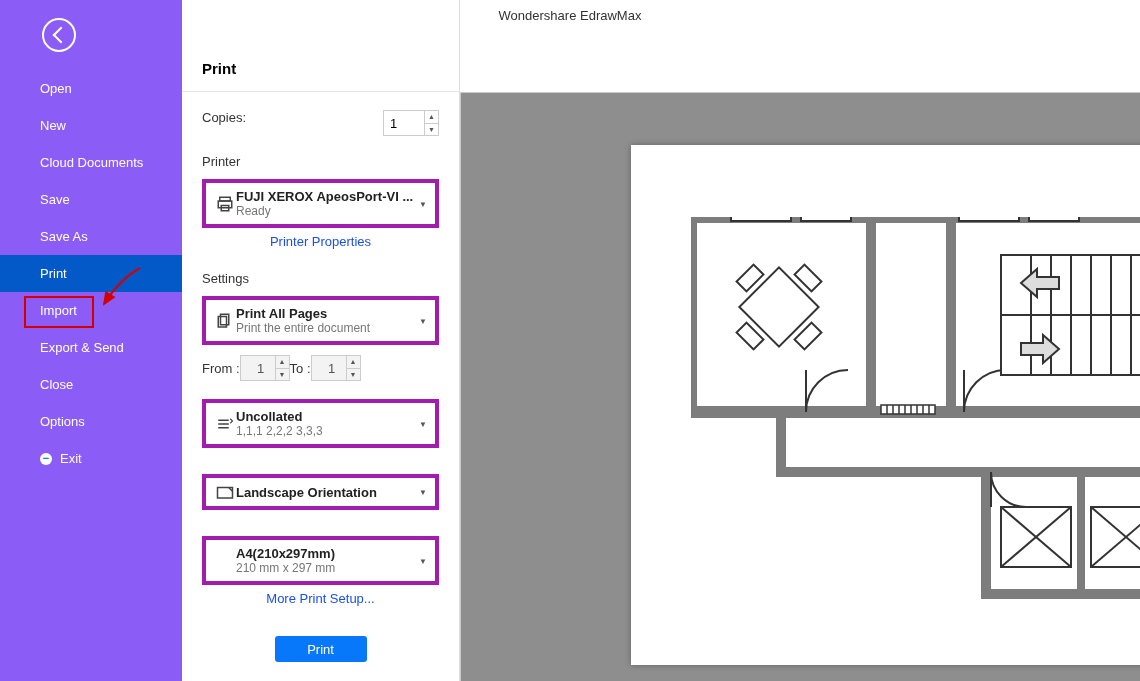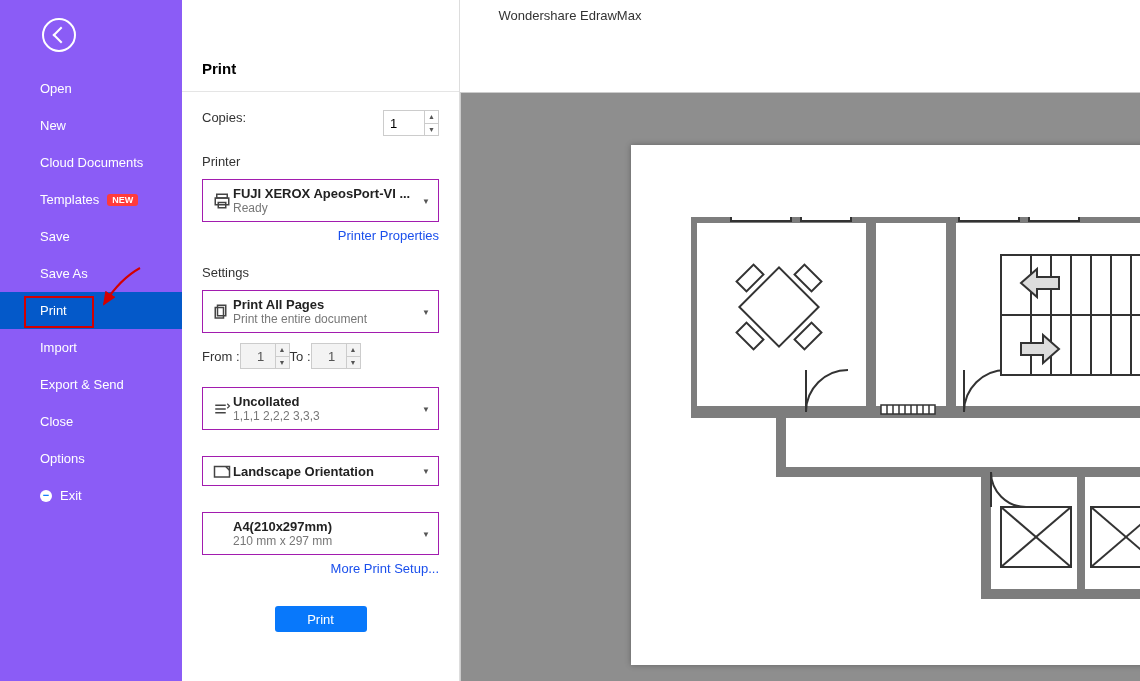--- a/index.html
+++ b/index.html
@@ -25,29 +25,29 @@
 .label { color: #333; }
 .spinner { display: flex; align-items: center; border: 1px solid #ccc; height: 26px; }
 .spinner input { width: 40px; border: none; padding-left: 6px; font-size: 13px; height: 100%; outline: none; }
 .spinner .arrows { width: 14px; height: 100%; border-left: 1px solid #ccc; display: flex; flex-direction: column; }
 .spinner .ar { flex: 1; display: flex; align-items: center; justify-content: center; font-size: 7px; color: #555; cursor: pointer; }
 .spinner .ar:first-child { border-bottom: 1px solid #ccc; }
 .spinner.sm input { width: 34px; text-align: center; background: #f3f3f3; }
 .spinner.sm { background: #f3f3f3; }
 
 .section-label { margin: 12px 0 10px 0; font-size: 13px; }
-.select-box { border: 1px solid #a21caf; padding: 6px 8px; display: flex; align-items: center; position: relative; cursor: pointer; }
+.select-box { border: 4px solid #a21caf; padding: 6px 8px; display: flex; align-items: center; position: relative; cursor: pointer; }
 .select-box .icon { width: 22px; display: flex; align-items: center; justify-content: center; color: #444; flex-shrink: 0; }
 .select-box .body { flex: 1; min-width: 0; }
 .select-box .main { font-size: 13px; font-weight: bold; color: #222; white-space: nowrap; overflow: hidden; text-overflow: ellipsis; }
 .select-box .sub { font-size: 12px; color: #777; }
 .select-box .main.nm { font-weight: bold; }
 .select-box .chev { position: absolute; right: 8px; top: 50%; transform: translateY(-50%); font-size: 8px; color: #555; }
 .link { color: #1a4fec; font-size: 13px; cursor: pointer; }
-.link-row { text-align: right; margin-top: 6px; }
+.link-row { text-align: center; margin-top: 6px; }
 
 .range-row { display: flex; align-items: center; margin-top: 10px; margin-bottom: 18px; font-size: 13px; }
 .mb10 { margin-bottom: 26px; justify-content: center; }
 
 .print-btn { display: block; margin: 30px auto 0 auto; width: 92px; height: 26px; background: #0878fb; color: #fff; border: none; border-radius: 3px; font-size: 13px; cursor: pointer; }
 
 .preview { position: absolute; left: 460px; top: 92px; right: 0; bottom: 0; background: #8e8e8e; border-top: 1px solid #ccc; border-left: 1px solid #ccc; overflow: hidden; }
 .paper { position: absolute; left: 170px; top: 52px; width: 700px; height: 520px; background: #fff; box-shadow: 0 0 6px rgba(0,0,0,.3); }
 .plan { position: absolute; left: 60px; top: 72px; }
 </style>
@@ -61,24 +61,20 @@
     <div class="back-arrow"></div>
   </div>
   <div class="nav-item">
       <span>Open</span>
     </div>
   <div class="nav-item">
       <span>New</span>
     </div>
   <div class="nav-item">
       <span>Cloud Documents</span>
-    </div>
-  <div class="nav-item">
-      <span>Templates</span>
-      <span class="badge">NEW</span>
     </div>
   <div class="nav-item">
       <span>Save</span>
     </div>
   <div class="nav-item">
       <span>Save As</span>
     </div>
   <div class="nav-item active">
       <span>Print</span>
     </div>

